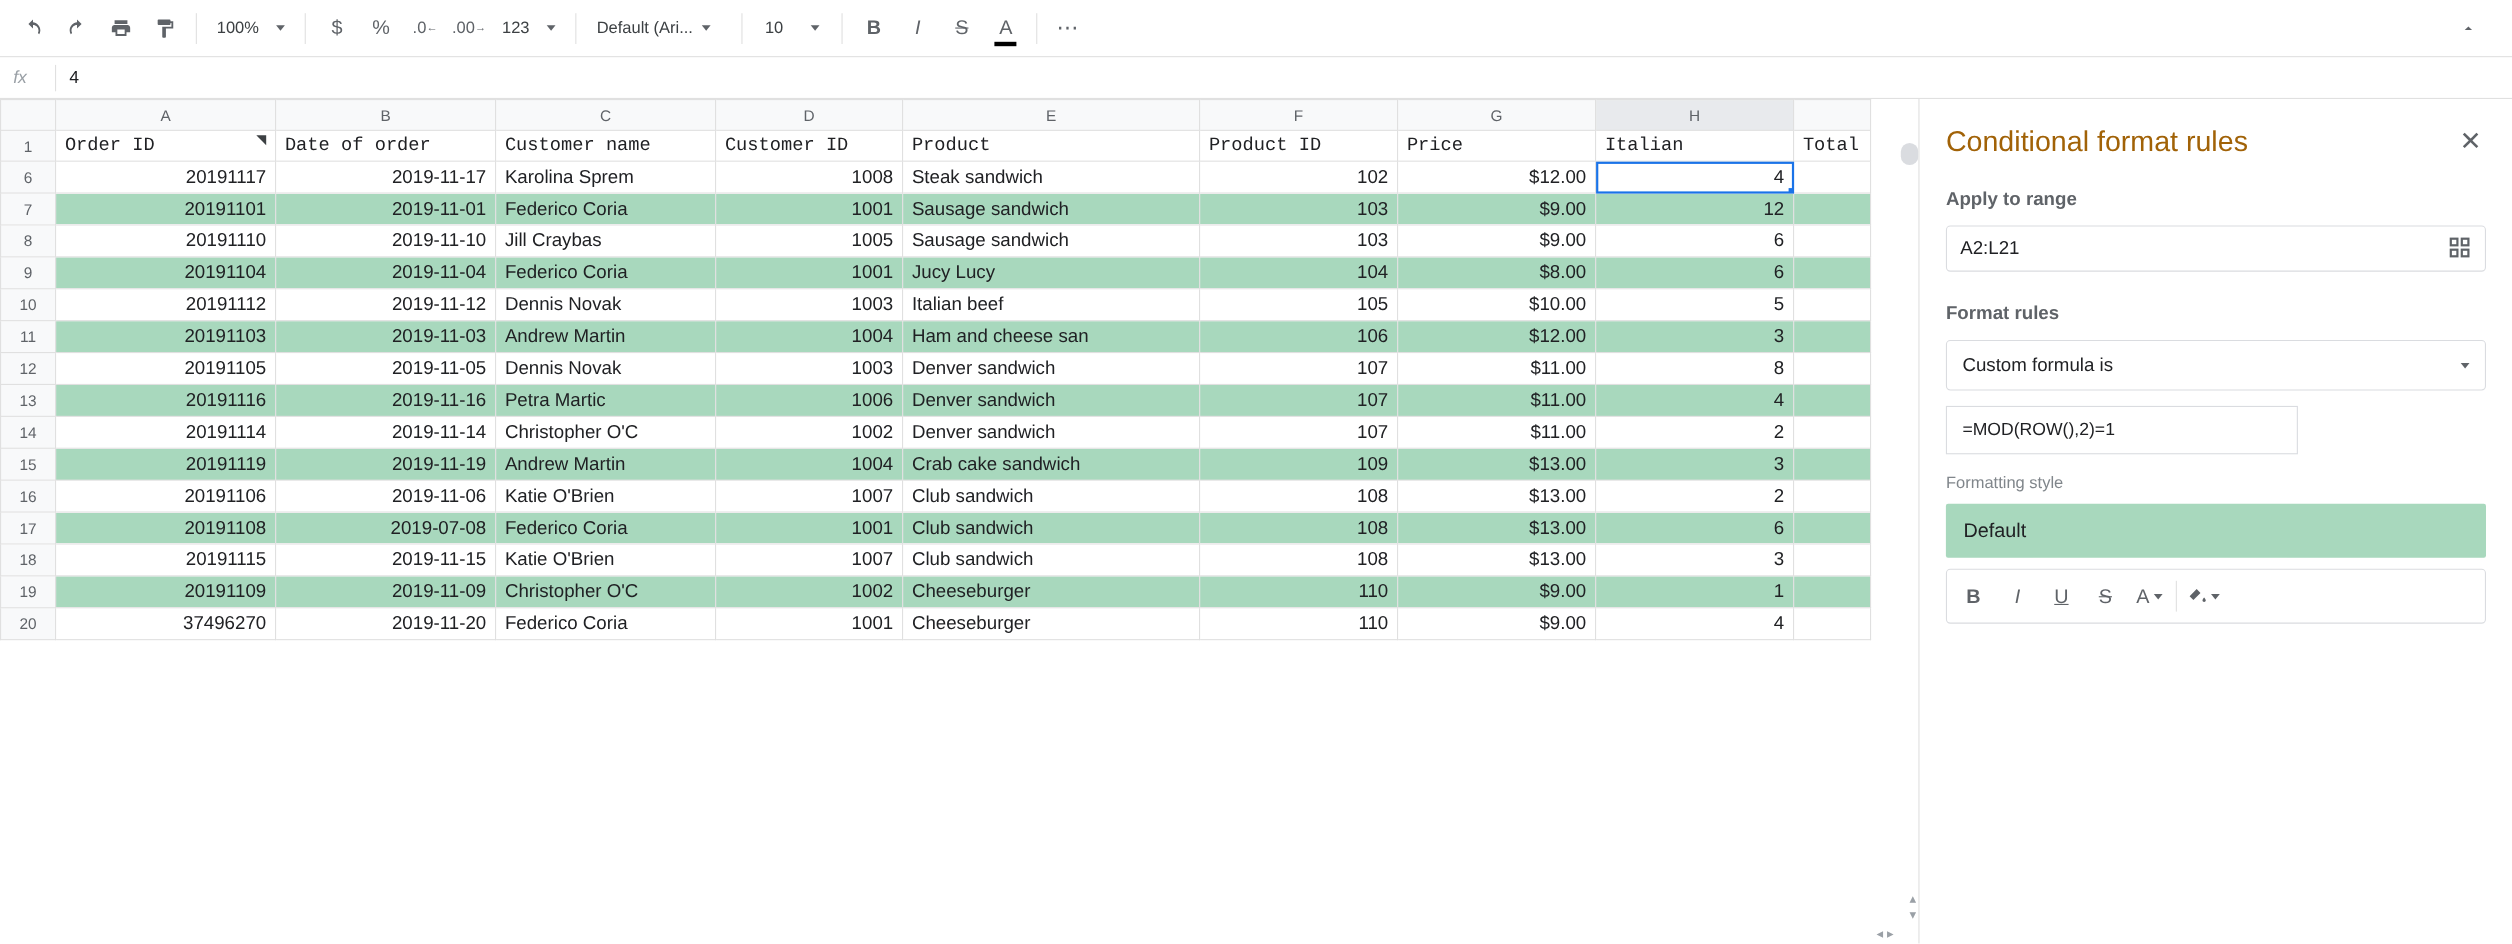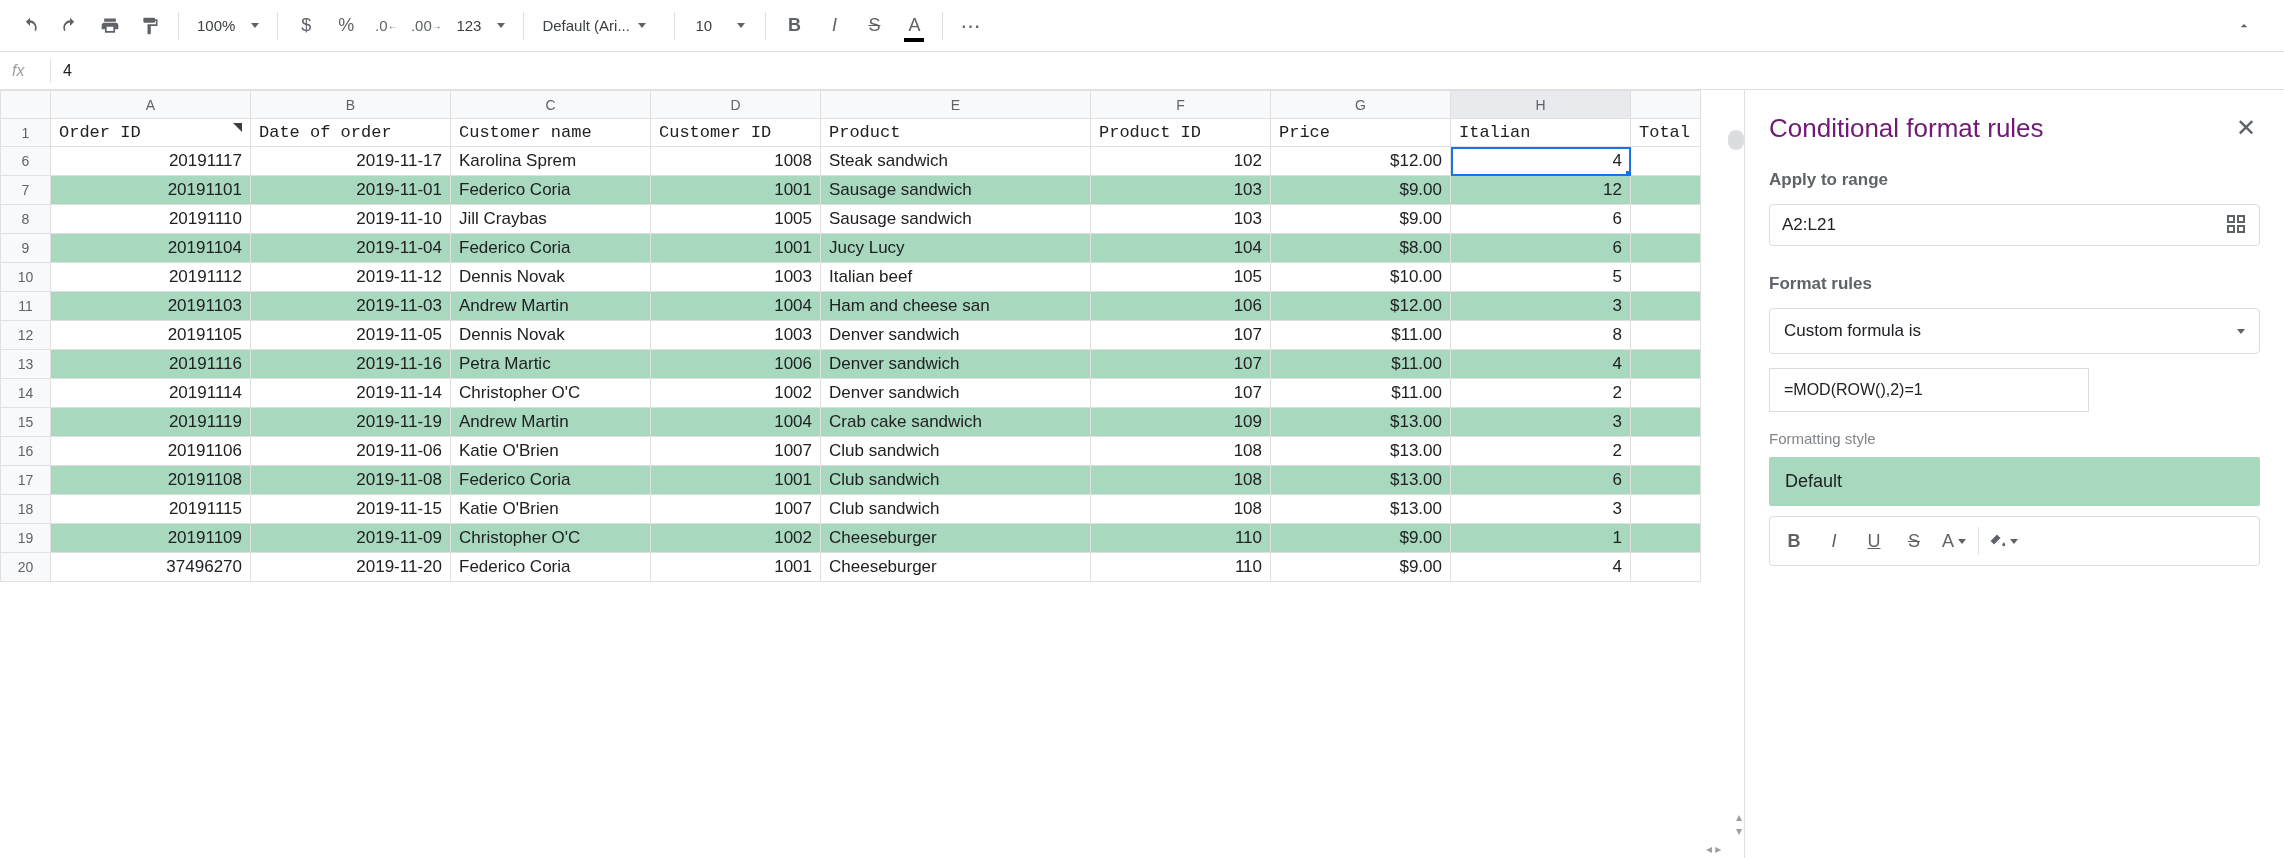--- a/index.html
+++ b/index.html
@@ -118,21 +118,21 @@
   
   
   .side-panel {
     width: 540px;
     border-left: 1px solid #e0e0e0;
     padding: 20px 24px 0 24px;
     overflow-y: auto;
     background:#fff;
   }
   .sp-title-row { display:flex; align-items:center; justify-content:space-between; margin-bottom: 24px;}
-  .sp-title { font-size: 26px; color:#701a75;}
+  .sp-title { font-size: 26px; color:#a16207;}
   .close-x { font-size: 24px; color:#5f6368; cursor:pointer; padding:4px;}
   .sp-section-label { font-size: 17px; color:#5f6368; font-weight:bold; margin-bottom: 14px;}
   .sp-subsection-label { font-size: 15px; color:#80868b; margin: 18px 0 10px 0;}
   .range-input {
     display:flex; align-items:center; justify-content:space-between;
     border: 1px solid #dadce0;
     border-radius: 4px;
     padding: 10px 12px;
     font-size: 17px;
     margin-bottom: 28px;
@@ -811,21 +811,21 @@
           </tr>
           <tr class="even">
             <th class="row-head">17</th>
             <td class="num">
               <div class="cell-wrap num">
                 <span>20191108</span>
               </div>
             </td>
             <td class="num">
               <div class="cell-wrap num">
-                <span>2019-11-08</span>
+                <span>2019-07-08</span>
               </div>
             </td>
             <td class="txt">
               <div class="cell-wrap txt">
                 <span>Federico Coria</span>
               </div>
             </td>
             <td class="num">
               <div class="cell-wrap num">
                 <span>1001</span>

